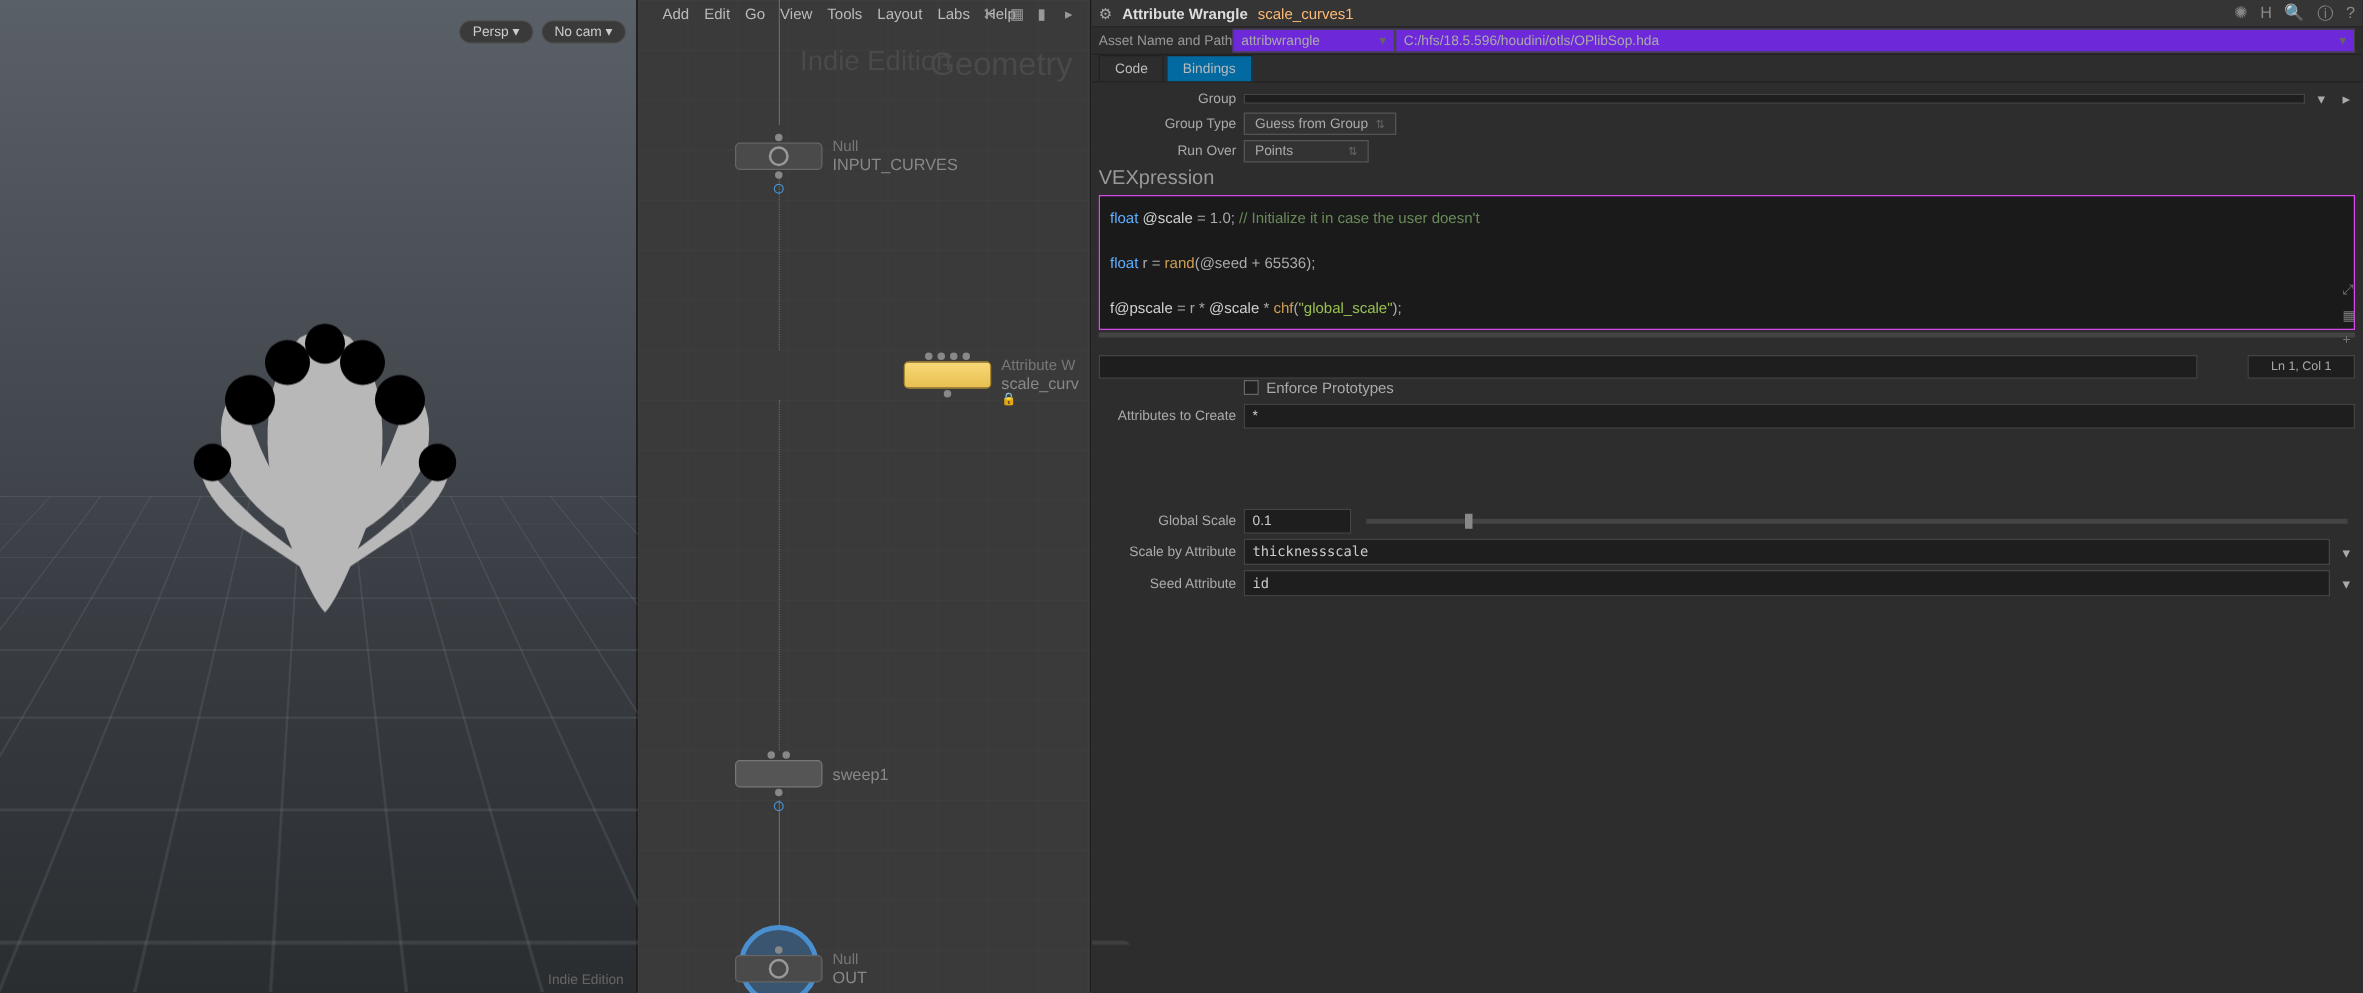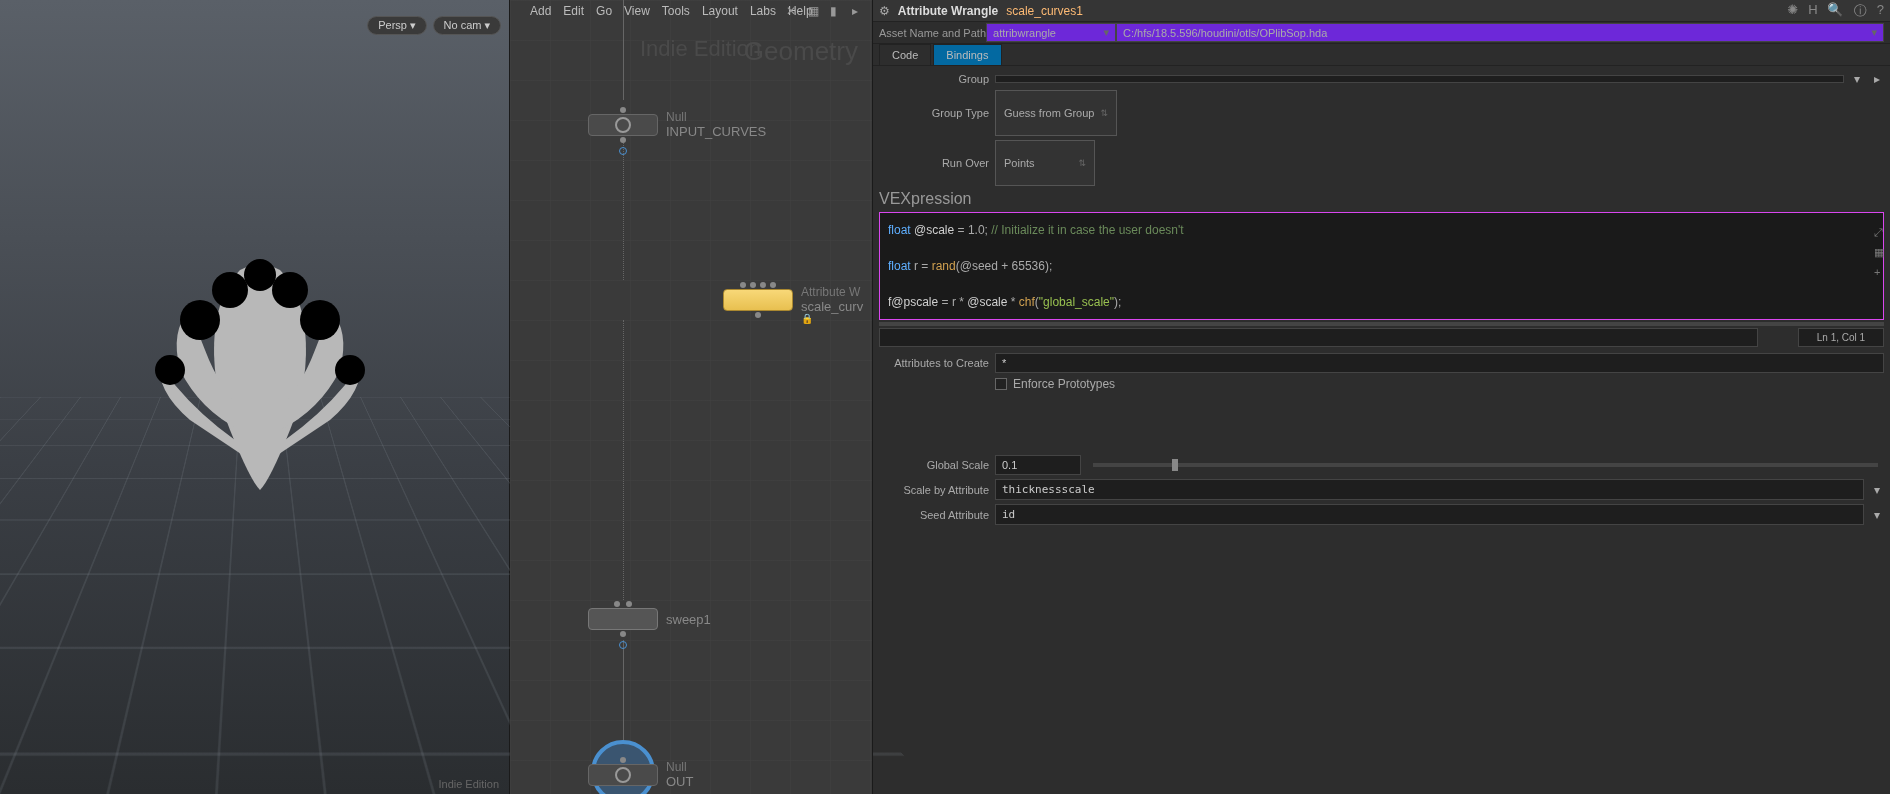--- a/index.html
+++ b/index.html
@@ -47,30 +47,30 @@
 .asset-row label { color:#999; font-size:11px; }
 .dd { background:#6d28d9; border:1px solid #444; padding:2px 6px; min-width:130px; display:flex; align-items:center; justify-content:space-between; font-size:11px; }
 .dd::after { content:"▾"; color:#666; margin-left:6px; }
 .tabs { display:flex; background:#2d2d2d; border-bottom:1px solid #222; padding-left:6px; }
 .tab { padding:4px 12px; background:#0369a1; border:1px solid #222; border-bottom:none; margin-right:2px; cursor:pointer; color:#bbb; font-size:11px; }
 .tab.active { background:#2d2d2d; }
 .param-body { flex:1; padding:6px; overflow:auto; }
 .prow { display:flex; align-items:center; margin-bottom:4px; gap:6px; }
 .prow label { width:110px; text-align:right; color:#aaa; font-size:11px; }
 .field { flex:1; background:#1e1e1e; border:1px solid #444; padding:3px 6px; font-size:11px; color:#ccc; }
-.dd-small { background:#333; border:1px solid #555; padding:16px 8px; font-size:11px; display:inline-flex; align-items:center; gap:6px; min-width:100px; }
+.dd-small { background:#333; border:1px solid #555; padding:2px 8px; font-size:11px; display:inline-flex; align-items:center; gap:6px; min-width:100px; }
 .dd-small::after { content:"⇅"; color:#666; font-size:9px; margin-left:auto; }
 .vex-label { color:#999; font-size:16px; margin:4px 0; }
 .vex { background:#1a1a1a; border:1px solid #d946ef; padding:8px; font-family:Consolas,monospace; font-size:12px; line-height:1.5; min-height:100px; white-space:pre; overflow:auto; }
 .vex .kw { color:#5fafff; }
 .vex .fn { color:#d0a050; }
 .vex .str { color:#98c050; }
 .vex .cm { color:#6a8a5a; }
 .vex .at { color:#d0d0d0; }
-.status-line { display:flex; margin-top:2px;gap:40px; }
+.status-line { display:flex; margin-top:14px;gap:40px; }
 .status-line .field { flex:1; }
 .lncol { width:86px; background:#1e1e1e; border:1px solid #444; padding:3px 6px; font-size:10px; text-align:center; }
 .chk { width:12px; height:12px; border:1px solid #666; background:#222; display:inline-block; }
 .slider-track { flex:1; height:4px; background:#444; position:relative; margin:0 6px; }
 .slider-thumb { position:absolute; top:-4px; width:6px; height:12px; background:#888; left:10%; }
 .side-tools { position:absolute; right:2px; top:160px; display:flex; flex-direction:column; gap:6px; }
 .side-tools span { width:14px; height:14px; color:#777; cursor:pointer; font-size:11px; }
 .lock-icon { position:absolute; font-size:10px; color:#888; }
 svg path { fill:#b8b8b8; }
 </style>
@@ -230,28 +230,28 @@
     <div class="side-tools">
       <span>⤢</span>
       <span>▦</span>
       <span>+</span>
     </div>
     <div style="height:4px;background:#444;margin:2px 0;cursor:row-resize"></div>
     <div class="status-line">
       <div class="field"></div>
       <div class="lncol">Ln 1, Col 1</div>
     </div>
+    <div class="prow">
+      <label></label>
+      <span class="chk"></span>
+      <span>Enforce Prototypes</span>
+    </div>
     <div class="prow" style="margin-top:6px">
       <label>Attributes to Create</label>
       <div class="field">*</div>
-    </div>
-    <div class="prow">
-      <label></label>
-      <span class="chk"></span>
-      <span>Enforce Prototypes</span>
     </div>
 
     <div style="height:60px"></div>
 
     <div class="prow">
       <label>Global Scale</label>
       <div class="field" style="flex:0 0 86px">0.1</div>
       <div class="slider-track">
           <div class="slider-thumb"></div>
         </div>

